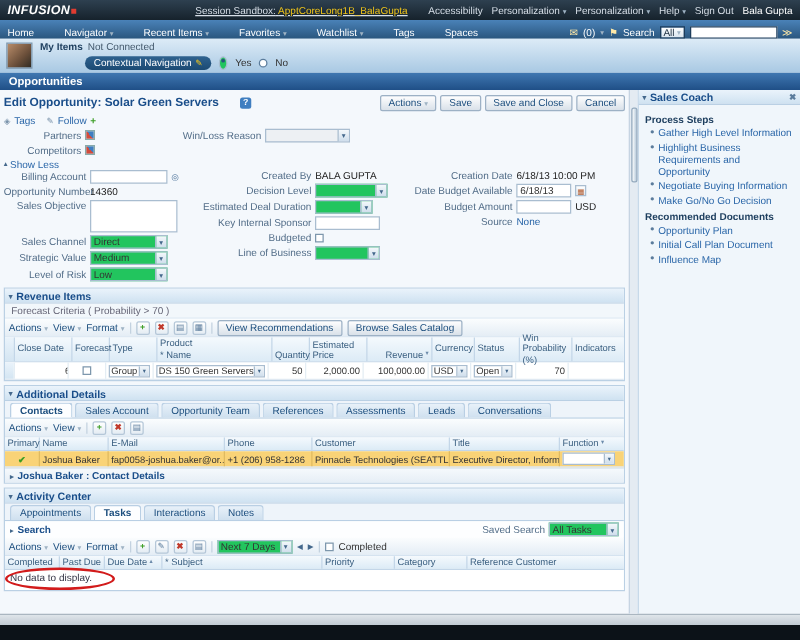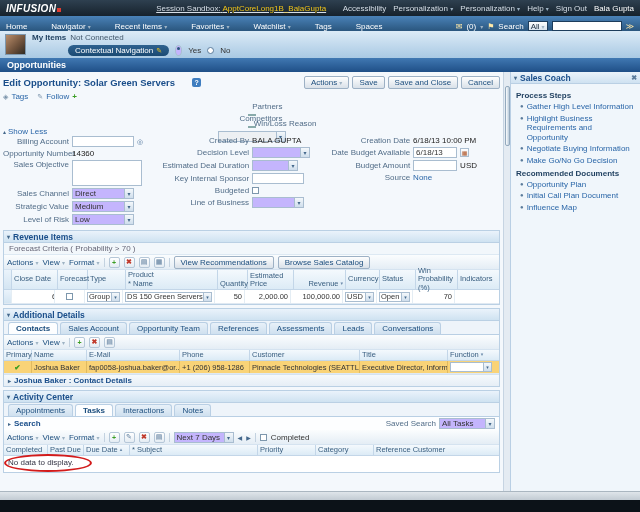--- a/index.html
+++ b/index.html
@@ -52,26 +52,26 @@
 .chead-btns{margin-left:auto;display:flex;gap:3px;align-items:center;}
 .btn{background:linear-gradient(#fefefe,#d9e1e9);border:1px solid #9db1c5;border-radius:2px;padding:1px 6px;color:#1c4e7e;font-size:8px;white-space:nowrap;cursor:pointer;}
 .tagsrow{display:flex;align-items:center;gap:3px;height:11px;color:#2a66a8;}
 .tag-ico{color:#7a93ab;font-size:7px;}
 .plus-g{color:#3a9d23;font-weight:bold;}
 
 
 .lbl{color:#526d88;text-align:right;white-space:nowrap;}
 .val{color:#222;white-space:nowrap;}
 .inp{border:1px solid #a9bdd0;background:#fff;height:11px;display:inline-flex;align-items:center;padding:0 2px;}
-.sel{border:1px solid #a9bdd0;background:#c4b5fd;height:11px;display:inline-flex;align-items:center;justify-content:space-between;padding-left:2px;}
+.sel{border:1px solid #a9bdd0;background:#22c55e;height:11px;display:inline-flex;align-items:center;justify-content:space-between;padding-left:2px;}
 .sel .ct{width:9px;height:9px;background:linear-gradient(#f4f8fb,#cfdeec);border-left:1px solid #a9bdd0;color:#44688c;font-size:6px;display:inline-flex;align-items:center;justify-content:center;}
 .sel.dis{background:#edf0f3;color:#999;}
 .mag{color:#4a7199;font-size:7px;}
 .calico{width:9px;height:9px;background:linear-gradient(#fff,#dfe8f0);border:1px solid #a9bdd0;color:#b3582a;font-size:6px;display:inline-flex;align-items:center;justify-content:center;}
-.toprow{display:flex;align-items:center;height:12px;gap:3px;flex-direction:column;}
+.toprow{display:flex;align-items:center;height:12px;gap:3px;}
 .gridico{width:8px;height:8px;display:inline-block;background:linear-gradient(45deg,#d24b3c 50%,#3f7ec0 50%);border:1px solid #8aa;}
 .showless{color:#2a66a8;height:10px;display:flex;align-items:center;gap:2px;}
 .form3{display:flex;align-items:flex-start;}
 .fcol{display:flex;flex-direction:column;}
 .frow{display:flex;align-items:center;gap:3px;margin-bottom:2px;}
 
 
 .section{margin-top:3px;border:1px solid #bad0e4;background:#fff;}
 .sec-hdr{height:12px;background:linear-gradient(#eaf3fb,#cfe2f1);border-bottom:1px solid #bad0e4;color:#1a4e8a;font-weight:bold;display:flex;align-items:center;gap:3px;padding:0 3px;font-size:8.5px;}
 .disc{color:#44688c;font-size:6px;}

